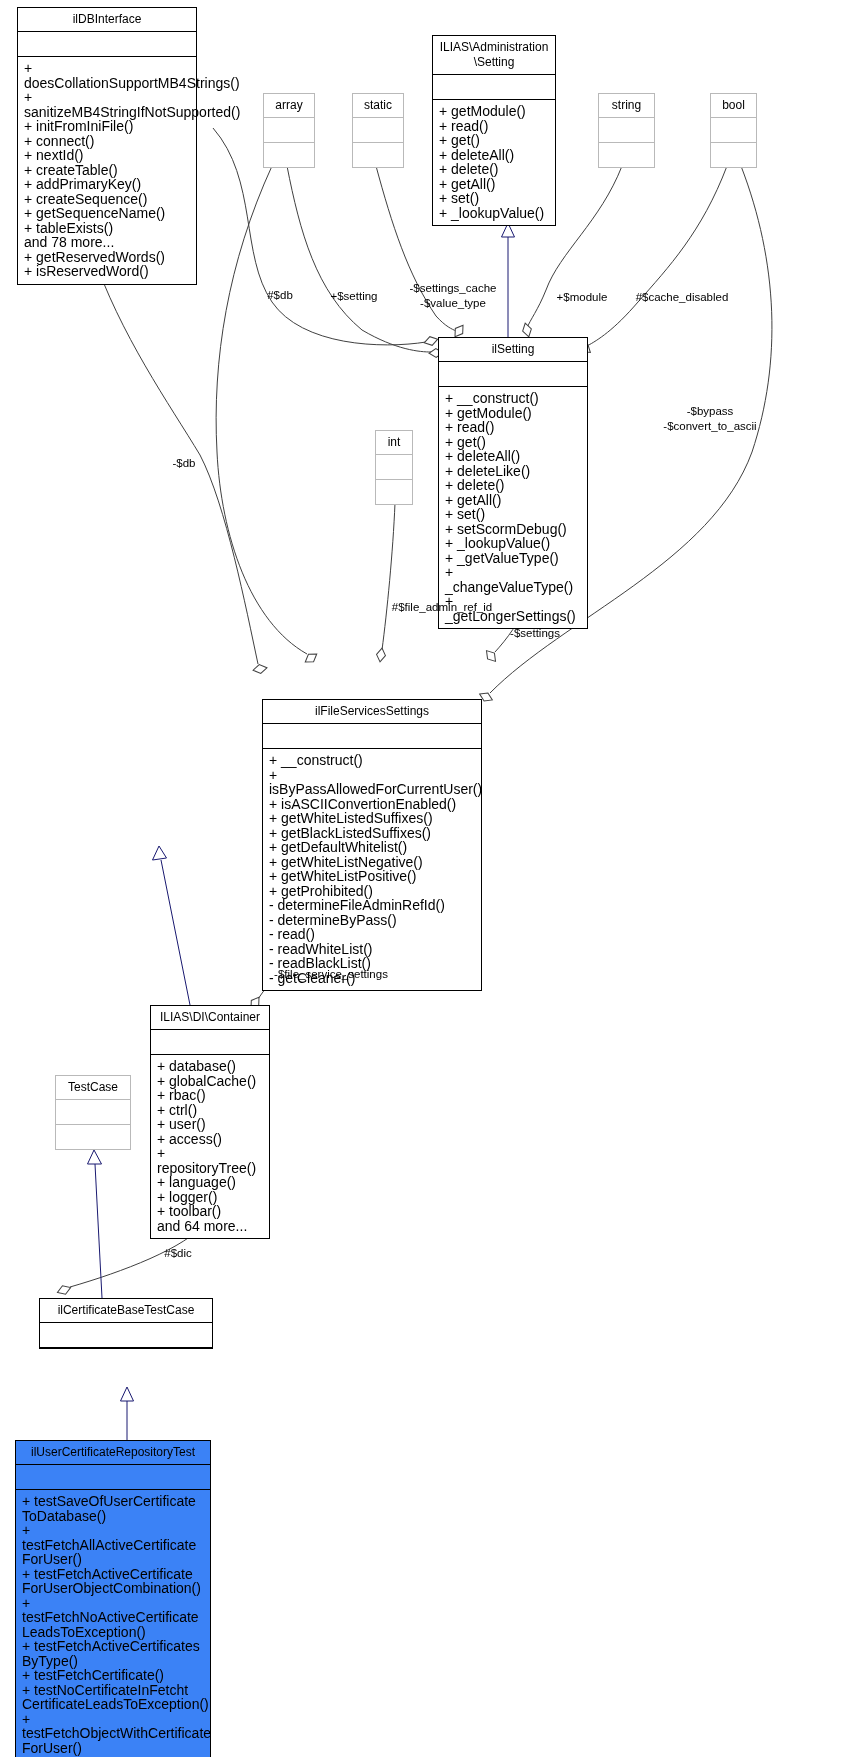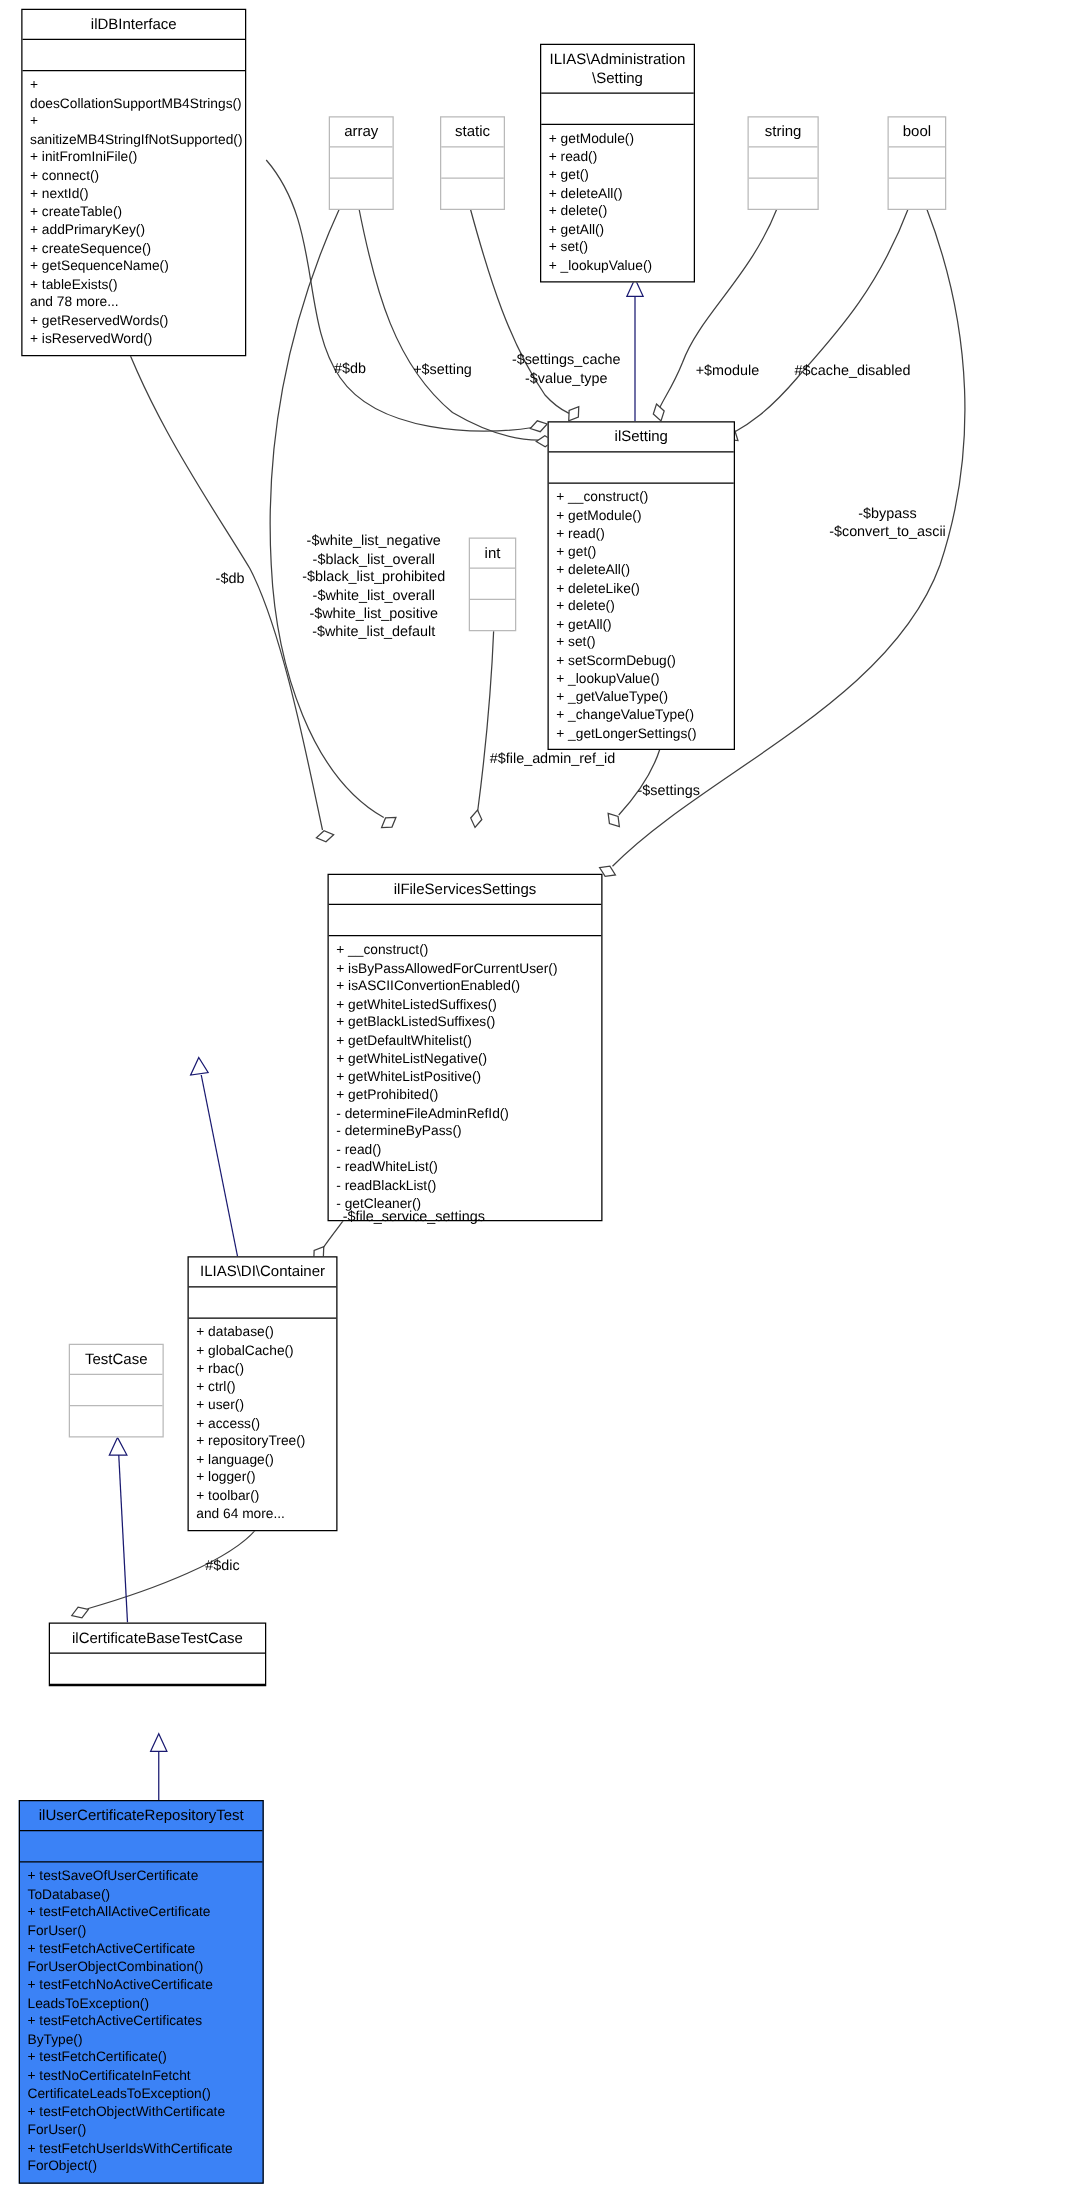--- a/index.html
+++ b/index.html
@@ -3,21 +3,21 @@
 <meta charset="utf-8">
 <style>
   html,body{margin:0;padding:0;background:#ffffff;}
   #canvas{position:relative;width:855px;height:1757px;background:#ffffff;overflow:hidden;
           font-family:"Liberation Sans","DejaVu Sans",sans-serif;color:#000;}
   svg.edges{position:absolute;left:0;top:0;z-index:1;}
   .uml{position:absolute;z-index:2;background:#ffffff;border:1px solid #000;box-sizing:border-box;}
   .uml-title{text-align:center;padding:4px 3px;border-bottom:1px solid #000;
              white-space:pre-line;font-size:12px;line-height:15px;}
   .uml-empty{height:24px;border-bottom:1px solid #000;}
-  .uml-methods{padding:4px 6px 5px 6px;font-size:11px;line-height:14.5px;white-space:pre-line;}
+  .uml-methods{padding:4px 6px 5px 6px;font-size:14px;line-height:14.5px;white-space:pre-line;}
   .uml.minor{border-color:#b9b9b9;}
   .uml.minor .uml-title,.uml.minor .uml-empty{border-color:#b9b9b9;}
   .uml.highlight{background:#3b82f6;}
   .elabel{position:absolute;z-index:3;font-size:11.5px;line-height:14.5px;
           white-space:pre-line;text-align:center;color:#000;}
   .edge{stroke:#404040;fill:none;stroke-width:1;}
   .gen{stroke:#191970;fill:none;stroke-width:1;}
   .gen-head{stroke:#191970;fill:#ffffff;stroke-width:1;}
   .diamond{stroke:#404040;fill:#ffffff;stroke-width:1;}
 </style>
@@ -215,26 +215,20 @@
 ForObject()</div>
   </div>
 
   <div class="elabel" style="left:250px;top:288px;width:60px;">#$db</div>
   <div class="elabel" style="left:320px;top:289px;width:68px;">+$setting</div>
   <div class="elabel" style="left:398px;top:281px;width:110px;">-$settings_cache
 -$value_type</div>
   <div class="elabel" style="left:548px;top:290px;width:68px;">+$module</div>
   <div class="elabel" style="left:633px;top:290px;width:98px;">#$cache_disabled</div>
   <div class="elabel" style="left:160px;top:456px;width:48px;">-$db</div>
-  <div class="elabel" style="left:225px;top:426px;width:148px;">-$white_list_negative
--$black_list_overall
--$black_list_prohibited
--$white_list_overall
--$white_list_positive
--$white_list_default</div>
   <div class="elabel" style="left:650px;top:404px;width:120px;">-$bypass
 -$convert_to_ascii</div>
   <div class="elabel" style="left:382px;top:600px;width:120px;">#$file_admin_ref_id</div>
   <div class="elabel" style="left:504px;top:626px;width:62px;">-$settings</div>
   <div class="elabel" style="left:266px;top:967px;width:130px;">-$file_service_settings</div>
   <div class="elabel" style="left:156px;top:1246px;width:44px;">#$dic</div>
 
 </div>
 
 </body></html>

